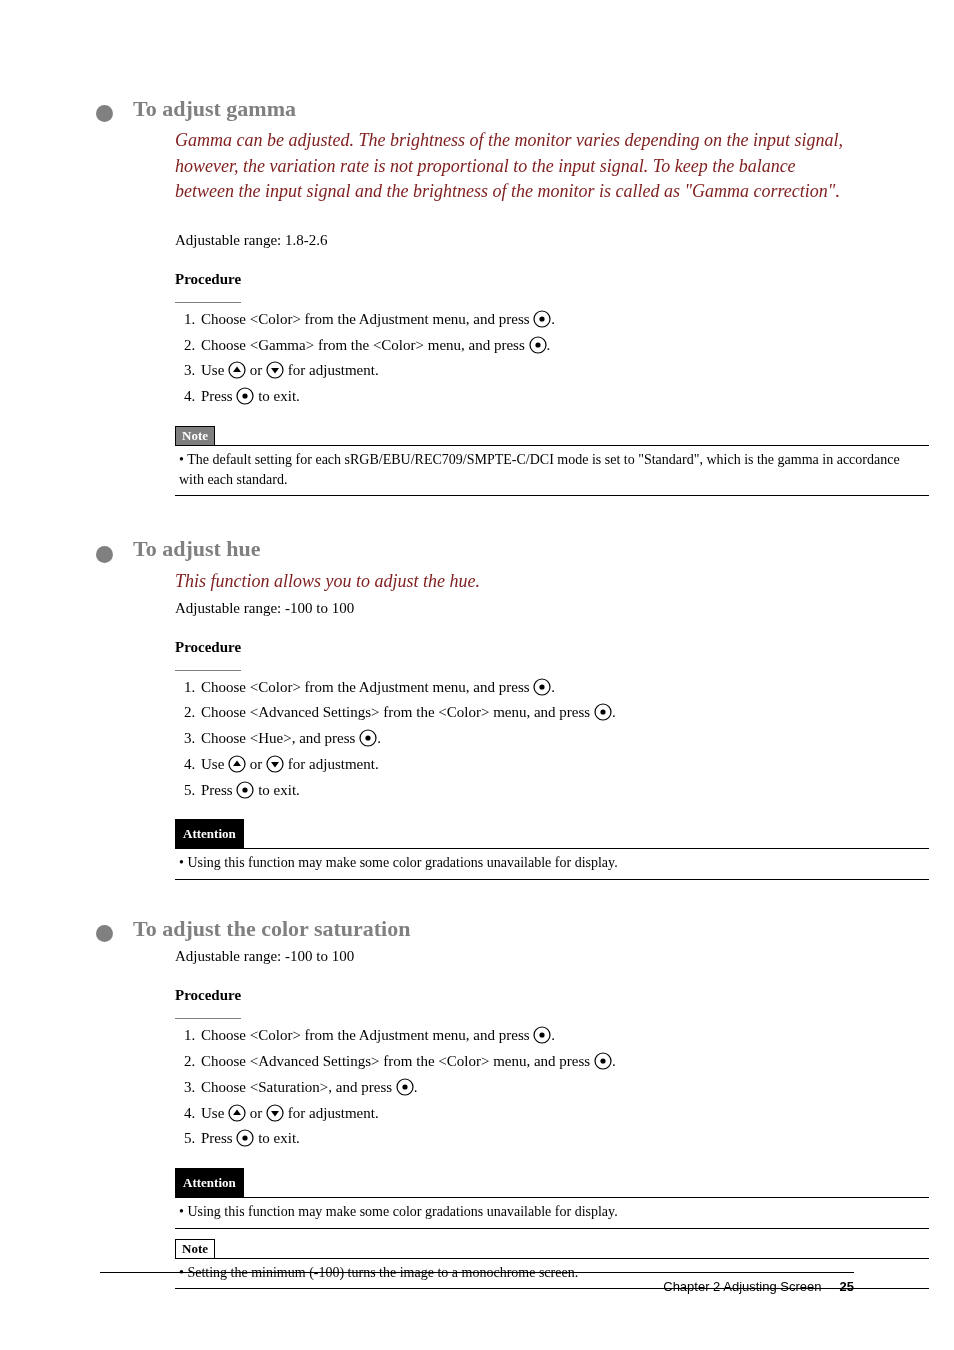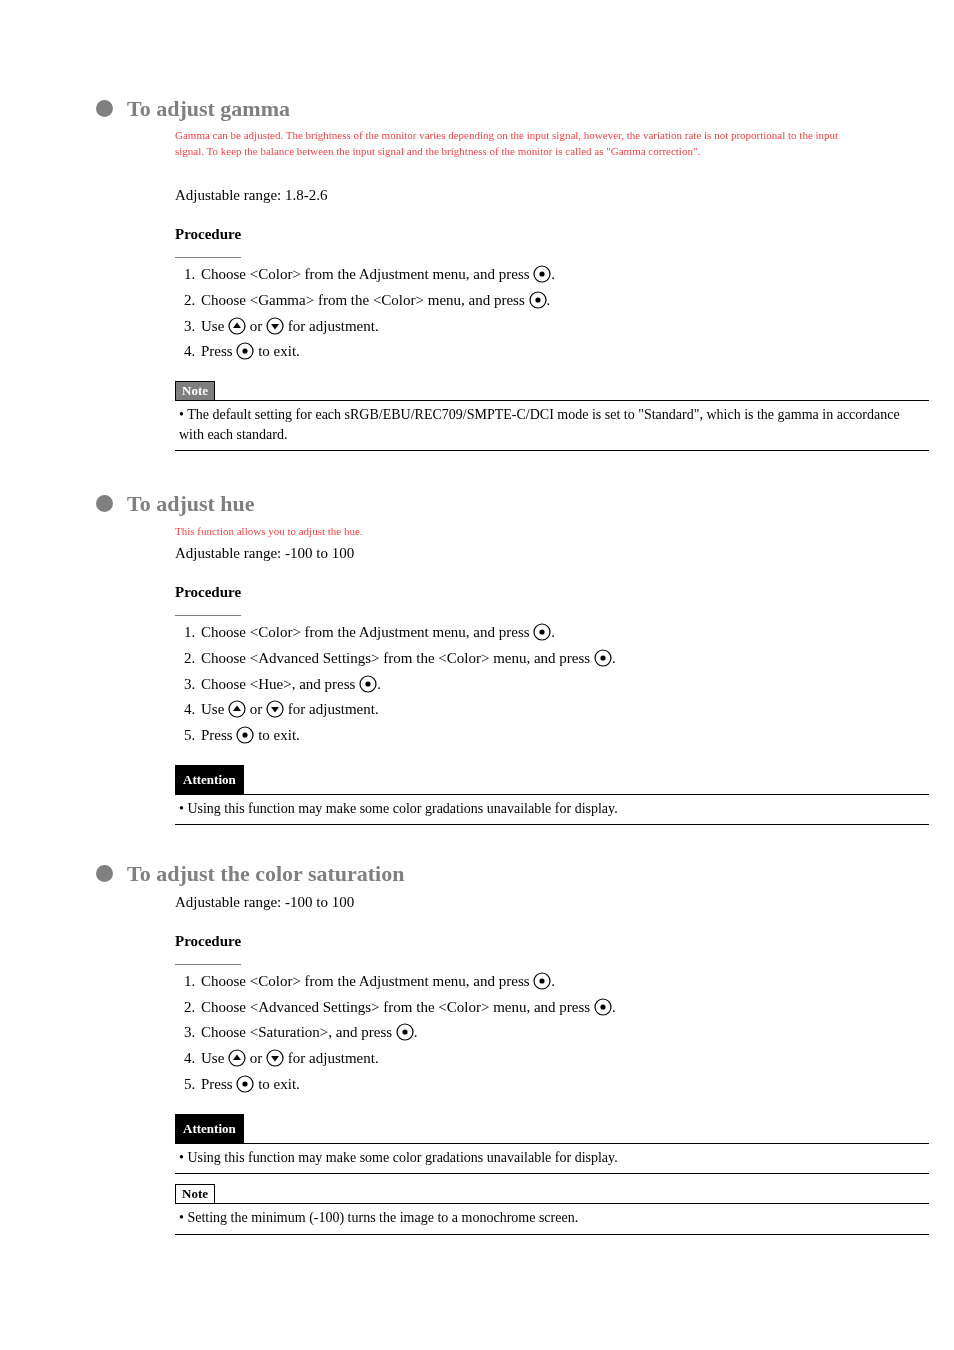--- a/index.html
+++ b/index.html
@@ -16,43 +16,44 @@
     height: 1350px;
     position: relative;
     box-sizing: border-box;
     padding: 96px 100px 0 100px;
   }
   .section {
     margin-bottom: 24px;
   }
   .dot-heading {
     display: flex;
-    align-items: flex-start;
-    column-gap: 14px;
+    align-items: flex-end;
+    column-gap: 20px;
   }
   .dot {
     width: 17px;
     height: 17px;
     border-radius: 50%;
     background: #808080;
     flex: 0 0 auto;
     margin-top: 4px;
     margin-left: -4px;
   }
   .heading {
     font-size: 22px;
     font-weight: bold;
     color: #808080;
     line-height: 1.2;
   }
   .intro {
-    font-size: 11px;
-    color: #ef4444;
+    font-size: 18px;
+    color: #7f1d1d;
     margin: 6px 0 0 75px;
     line-height: 1.4;
+    font-style: italic;
   }
   .range {
     font-size: 15px;
     margin: 28px 0 0 75px;
   }
   .proc-label {
     font-size: 15px;
     font-weight: bold;
     margin: 22px 0 0 75px;
     padding-bottom: 14px;
@@ -283,14 +284,18 @@
       <div class="note-rule thick"></div>
     </div>
     <div class="note-box note-wrap" style="margin-top:10px;">
       <span class="note-label white">Note</span>
       <div class="note-rule-top"></div>
       <div class="note-body bullet">Setting the minimum (-100) turns the image to a monochrome screen.</div>
       <div class="note-rule"></div>
     </div>
   </div>
 
+  <div class="footer">
+    <span>Chapter 2  Adjusting Screen</span>
+    <span class="pg">25</span>
+  </div>
 
 </div>
 
 </body></html>

